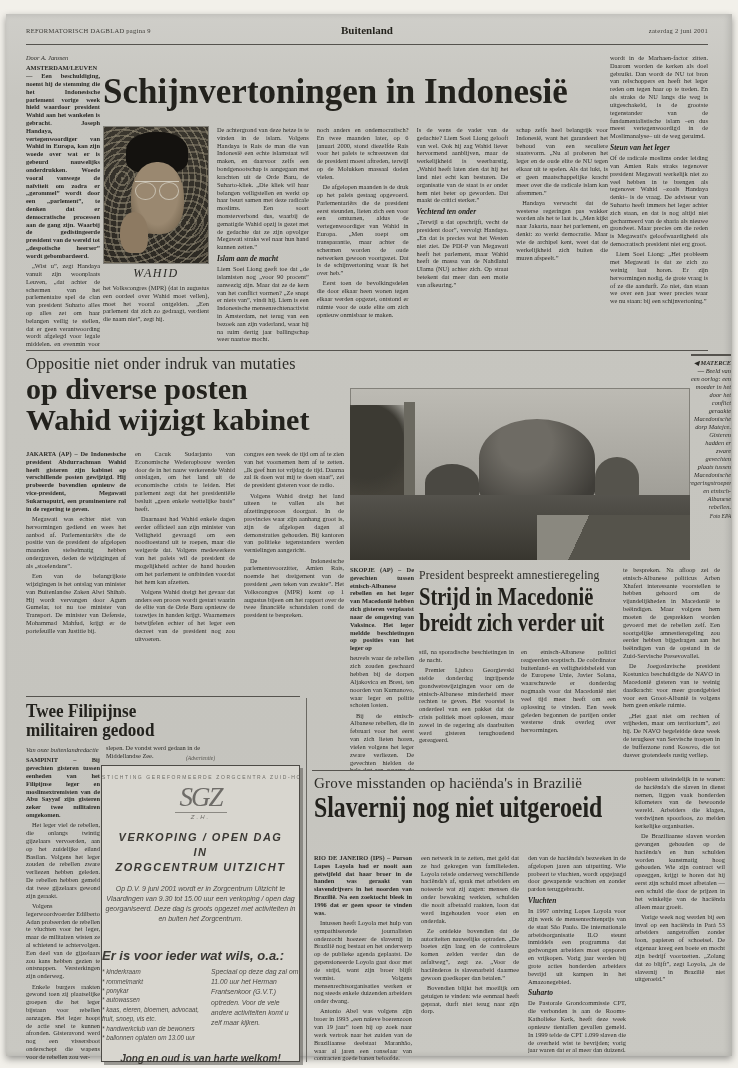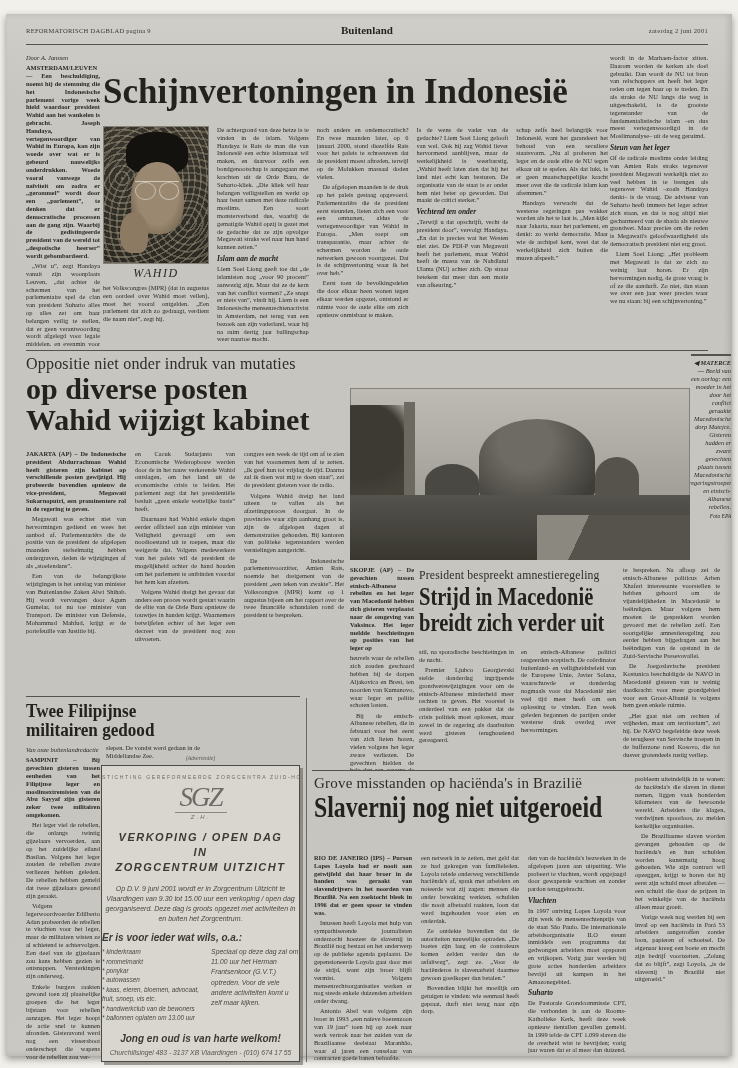--- a/index.html
+++ b/index.html
@@ -56,21 +56,21 @@
   .advert{background:#d8d6cf;border:1px solid #4c4a45;box-shadow:3px 3px 0 rgba(90,88,82,.55);
           font-family:"Liberation Sans",sans-serif;padding:8px 0;box-sizing:border-box;}
   .ad-org{font-size:5px;letter-spacing:1.6px;text-align:center;color:#6e6c66;white-space:nowrap;overflow:hidden;}
   .ad-logo{font-family:"Liberation Serif",serif;font-style:italic;font-size:27px;letter-spacing:-2px;
            color:#6e6c68;text-align:center;line-height:1;margin-top:4px;}
   .ad-logo-sub{font-size:6px;letter-spacing:2px;color:#6e6c68;text-align:center;border-top:1px solid #8b8983;
            width:52px;margin:1px auto 0;padding-top:1px;font-style:italic;}
   .ad-title{font-weight:bold;font-style:italic;font-size:11px;letter-spacing:1.5px;text-align:center;
             color:#3c3a35;line-height:1.35;margin-top:10px;}
   .ad-body{font-style:italic;font-size:7px;line-height:1.45;color:#4a4843;text-align:center;margin-top:9px;}
-  .ad-listhead{font-weight:bold;font-style:italic;font-size:10px;color:#3c3a35;margin-top:8px;}
+  .ad-listhead{font-weight:bold;font-style:italic;font-size:13px;color:#3c3a35;margin-top:24px;}
   .ad-cols{display:flex;gap:8px;margin-top:4px;}
   .ad-items{list-style:none;margin:0;padding:0;font-style:italic;font-size:6.3px;line-height:1.5;color:#4a4843;flex:1.15;}
   .ad-items li::before{content:"* ";}
   .ad-special{font-style:italic;font-size:6.8px;line-height:1.5;color:#4a4843;flex:1;}
   .ad-welcome{font-weight:bold;font-style:italic;font-size:10px;text-align:center;color:#3c3a35;margin-top:10px;}
   .ad-address{font-style:italic;font-size:6.8px;text-align:center;color:#55534d;margin-top:5px;}
   .adv-label{font-size:5.5px;font-style:italic;color:#55534d;text-align:center;}
 </style>
 </head>
 <body>

